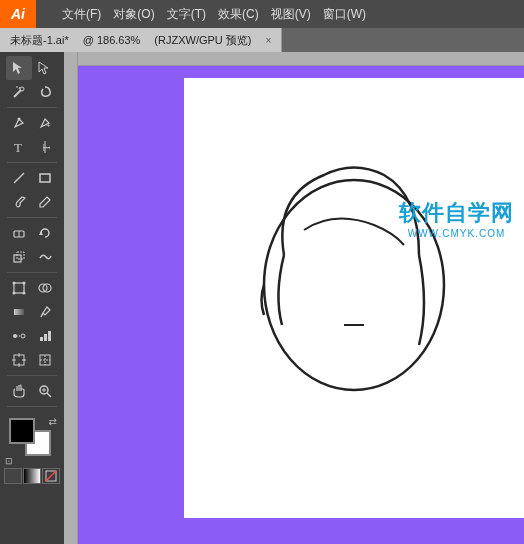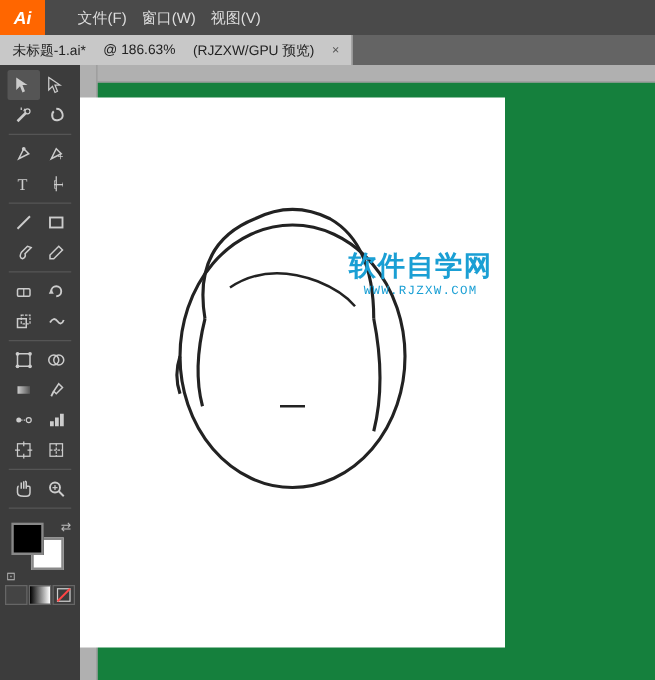--- a/index.html
+++ b/index.html
@@ -151,27 +151,26 @@
       background: #fff;
       border: 2px solid #888;
       position: absolute;
       top: 14px;
       left: 24px;
     }
 
     
     #canvas-area {
       flex: 1;
-      background: #15803d;
-      display: flex;
-      align-items: center;
-      justify-content: flex-start;
+      background: #8b5cf6;
+      display: flex;
+      align-items: center;
+      justify-content: flex-end;
       position: relative;
       overflow: hidden;
-      font-family: Liberation Mono, monospace;
     }
     #canvas-white {
       width: 340px;
       height: 440px;
       background: white;
       position: relative;
       display: flex;
       align-items: center;
       justify-content: center;
     }
@@ -221,22 +220,25 @@
       border-right: 1px solid #999;
     }
   </style>
 </head>
 <body>
 
 <div id="titlebar">
   <div id="ai-logo">Ai</div>
   <div id="menubar">
     <span class="menu-item">文件(F)</span>
+    <span class="menu-item">对象(O)</span>
+    <span class="menu-item">文字(T)</span>
+    <span class="menu-item">效果(C)</span>
+    <span class="menu-item">视图(V)</span>
     <span class="menu-item">窗口(W)</span>
-    <span class="menu-item">视图(V)</span>
   </div>
 </div>
 
 <div id="tabbar">
   <div class="tab">
     <span>未标题-1.ai*</span>
     <span>@ 186.63%</span>
     <span>(RJZXW/GPU 预览)</span>
     <span class="tab-close">×</span>
   </div>
@@ -493,17 +495,17 @@
         <path d="M20,130 Q15,145 20,160" fill="none" stroke="#222" stroke-width="2.5"></path>
 
         <line x1="100" y1="170" x2="120" y2="170" stroke="#222" stroke-width="2"></line>
 
         <path d="M60,75 Q90,55 130,70 Q150,78 160,90" fill="none" stroke="#222" stroke-width="2"></path>
 
       </svg>
 
       <div id="watermark">
         <div class="wm-top">软件自学网</div>
-        <div class="wm-bottom">WWW.RJZXW.COM</div>
+        <div class="wm-bottom">WWW.CMYK.COM</div>
       </div>
     </div>
   </div>
 </div>
 
 </body></html>

